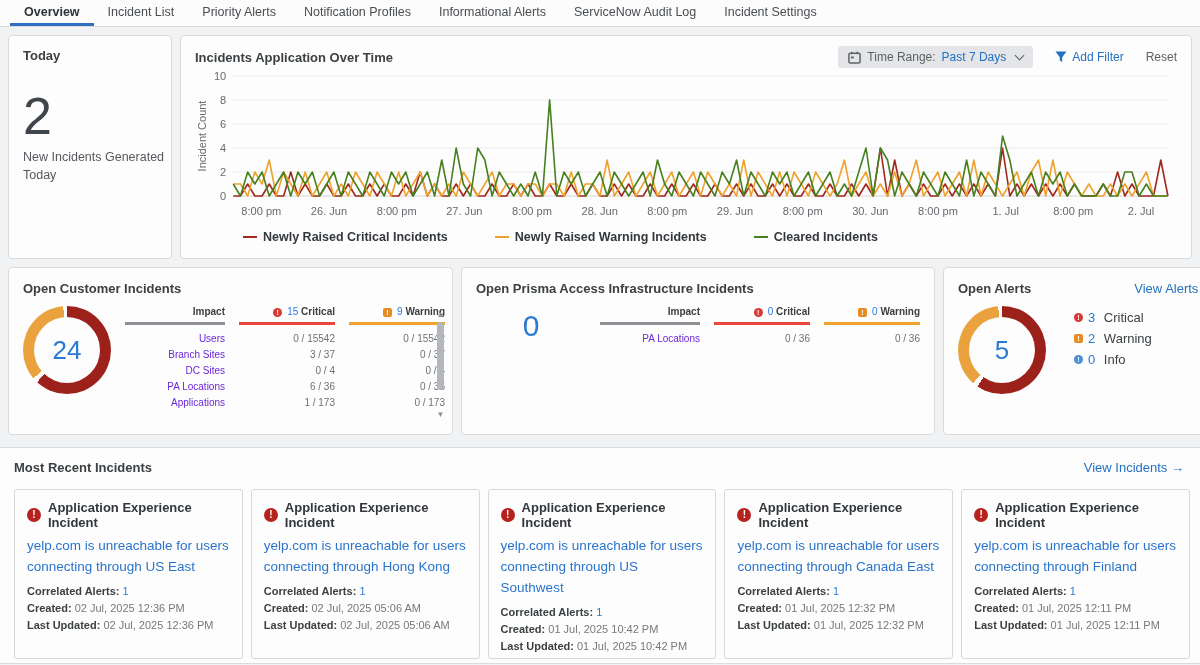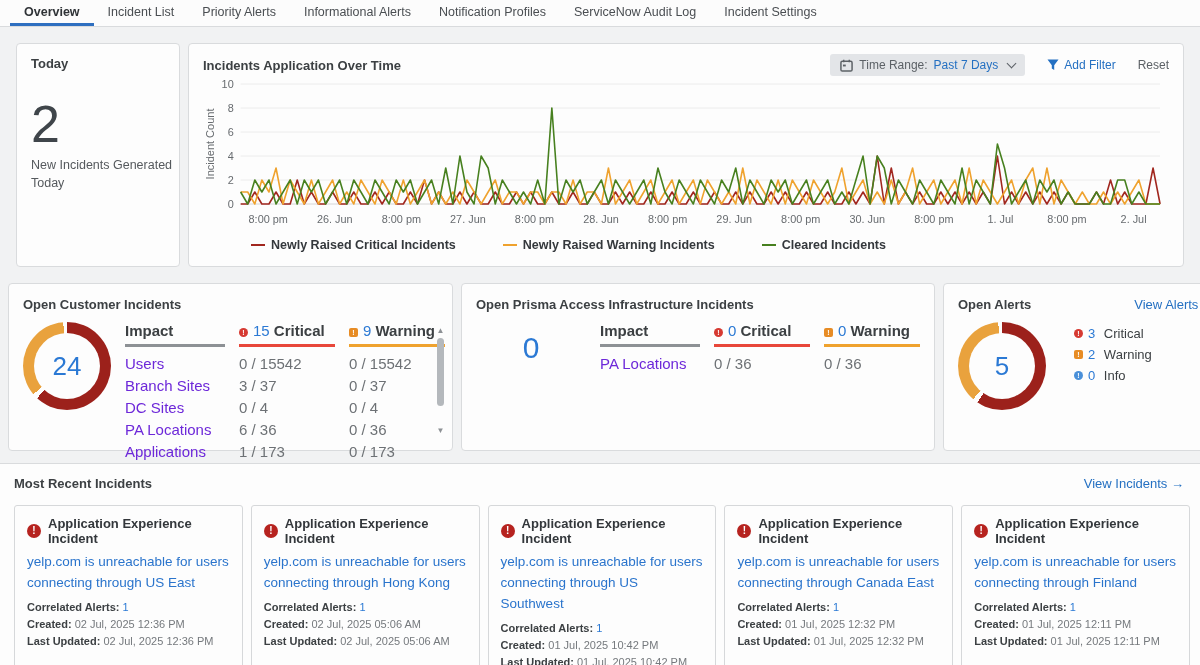--- a/index.html
+++ b/index.html
@@ -10,21 +10,21 @@
   .tabbar { background:#fcfcfc; border-bottom:1px solid #d9dbdd; display:flex;
     align-items:stretch; height:27px; padding-left:10px; }
   .tab { font-size:12.5px; color:#4a4e52; padding:0 14px; display:flex; align-items:center;
     cursor:pointer; border-bottom:3px solid transparent; }
   .tab.active { color:#2f3337; font-weight:bold; border-bottom:3px solid #2e6fc0; }
 
   
   .card { background:#fdfdfd; border:1px solid #d9dbdd; border-radius:4px; }
   .card-title { font-size:13px; font-weight:bold; color:#3c4043; }
 
-  .row1 { display:flex; gap:8px; margin:16px; }
+  .row1 { display:flex; gap:8px; margin:8px; }
   .today-card { width:164px; height:224px; padding:12px 14px; flex:none; }
   .today-count { font-size:52px; font-weight:200; color:#3f454a; margin-top:26px; line-height:1.05; }
   .today-sub { font-size:12.5px; color:#55595d; margin-top:4px; width:142px; line-height:1.45; }
 
   .chart-card { flex:1; height:224px; padding:10px 14px 8px 14px; }
   .chart-head { display:flex; align-items:center; justify-content:space-between; }
   .chart-controls { display:flex; align-items:center; gap:22px; }
   .time-pill { background:#e3e5e8; border-radius:3px; padding:4px 10px; display:flex;
     align-items:center; gap:6px; font-size:12px; color:#5c6166; cursor:pointer; }
   .time-pill .val { color:#2470c2; }
@@ -48,21 +48,21 @@
   .mid-body { display:flex; margin-top:10px; }
 
   .donut { width:88px; height:88px; border-radius:50%; position:relative; flex:none; }
   .donut .hole { position:absolute; inset:11px; border-radius:50%; background:#fdfdfd;
     display:flex; align-items:center; justify-content:center; }
   .donut .num { font-size:26px; color:#2b79d4; }
   .big-zero { width:110px; flex:none; display:flex; align-items:center; justify-content:center;
     font-size:30px; color:#2b79d4; }
 
   .imp { display:grid; grid-template-columns:100px 96px 96px; column-gap:14px;
-    font-size:15px; margin-left:14px; align-content:start; }
+    font-size:10px; margin-left:14px; align-content:start;text-align:right; }
   .imp .h { padding-bottom:5px; margin-bottom:5px; font-weight:bold; color:#3c4043; white-space:nowrap; }
   .imp .h.u-gray { border-bottom:3px solid #8d9195; }
   .imp .h.u-red { border-bottom:3px solid #e8473a; }
   .imp .h.u-org { border-bottom:3px solid #efa22e; }
   .imp .num { color:#2b79d4; font-weight:normal; }
   .imp .lbl { color:#6d28d9; padding:2.5px 0; }
   .imp .val { color:#6d7175; padding:2.5px 0; }
 
   .sic { display:inline-flex; width:9px; height:9px; margin-right:5px; vertical-align:middle;
     align-items:center; justify-content:center; color:#fff; font-size:7px; font-weight:bold; }
@@ -101,22 +101,22 @@
   .meta b { color:#3c4043; }
   .meta .blue { color:#2b79d4; }
 </style>
 </head>
 <body>
 
 <div class="tabbar">
   <div class="tab active">Overview</div>
   <div class="tab">Incident List</div>
   <div class="tab">Priority Alerts</div>
+  <div class="tab">Notification Profiles</div>
   <div class="tab">Informational Alerts</div>
-  <div class="tab">Notification Profiles</div>
   <div class="tab">ServiceNow Audit Log</div>
   <div class="tab">Incident Settings</div>
 </div>
 
 <div class="row1">
   <div class="card today-card">
     <div class="card-title">Today</div>
     <div class="today-count">2</div>
     <div class="today-sub">New Incidents Generated Today</div>
   </div>

